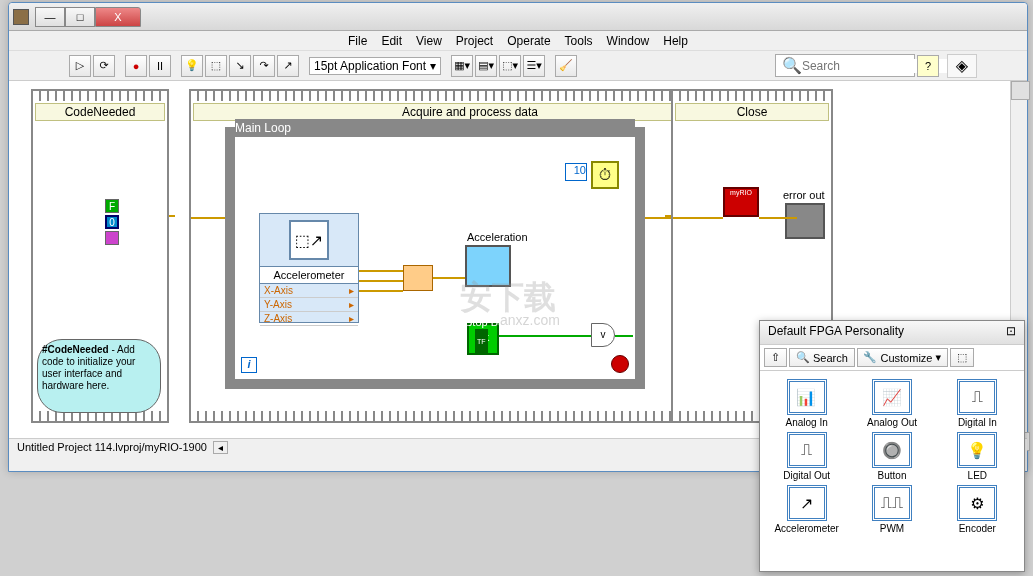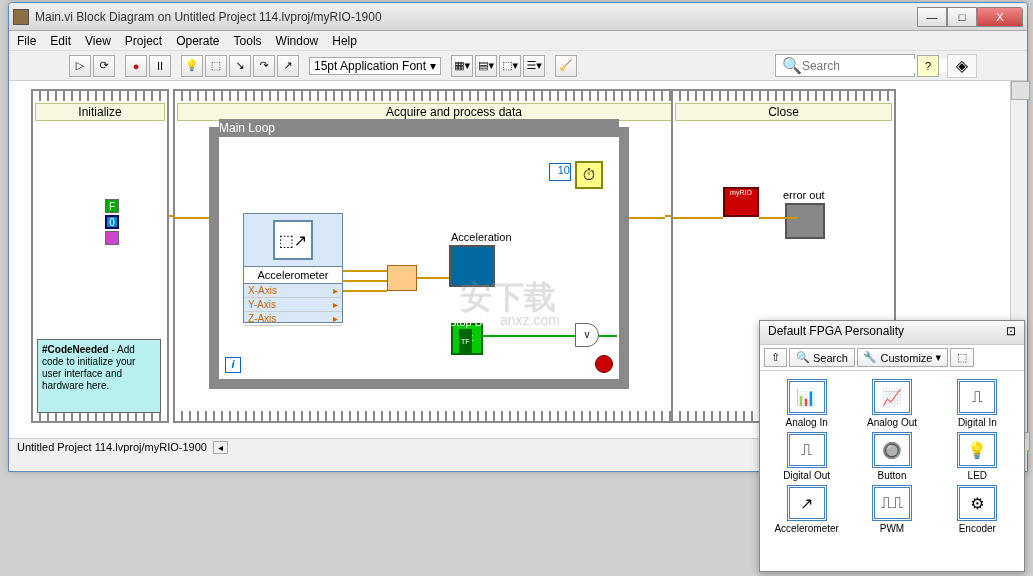--- a/index.html
+++ b/index.html
@@ -8,21 +8,21 @@
 
 .window { position: absolute; top: 2px; left: 8px; width: 1020px; height: 470px; background: #fff; border: 1px solid #5a8cc0; border-radius: 4px 4px 0 0; box-shadow: 0 0 8px rgba(0,0,0,0.2); }
 .titlebar { height: 28px; background: linear-gradient(#f0f0f0, #d8d8d8); border-bottom: 1px solid #aaa; display: flex; align-items: center; padding: 0 4px; border-radius: 4px 4px 0 0; }
 .titlebar .icon { width: 16px; height: 16px; background: #8b6f47; margin-right: 6px; border: 1px solid #555; }
 .titlebar .title { font-size: 12px; color: #333; flex: 1; }
 .winbtns { display: flex; gap: 0; }
 .winbtn { width: 30px; height: 20px; background: linear-gradient(#f8f8f8, #e0e0e0); border: 1px solid #888; display: flex; align-items: center; justify-content: center; font-size: 11px; cursor: pointer; }
 .winbtn.close { background: linear-gradient(#e88, #c44); color: #fff; border-radius: 0 3px 0 0; width: 46px; }
 
 
-.menubar { height: 20px; background: #f0f0f0; display: flex; align-items: center; padding: 0 8px; gap: 14px; font-size: 12px; border-bottom: 1px solid #ddd; }
+.menubar { height: 20px; background: #f0f0f0; display: flex; align-items: center; padding: 0 8px; gap: 14px; font-size: 12px; border-bottom: 1px solid #ddd; justify-content: center; }
 .menubar span { cursor: pointer; }
 
 
 .toolbar { height: 30px; background: #f0f0f0; border-bottom: 1px solid #ccc; display: flex; align-items: center; padding: 0 50px 0 60px; gap: 2px; }
 .tbtn { width: 22px; height: 22px; border: 1px solid #aaa; background: linear-gradient(#fff,#e8e8e8); display: flex; align-items: center; justify-content: center; font-size: 11px; cursor: pointer; }
 .tbtn.rec { color: #c00; }
 .tsep { width: 6px; }
 .fontsel { border: 1px solid #aaa; background: #fff; padding: 1px 4px; font-size: 12px; display: flex; align-items: center; gap: 4px; }
 .search { margin-left: auto; display: flex; align-items: center; border: 1px solid #aaa; background: #fff; padding: 1px 6px; width: 140px; }
 .search input { border: none; outline: none; font-size: 12px; flex: 1; }
@@ -34,42 +34,42 @@
 .scrollbar-v::before, .scrollbar-v::after { content: ""; position: absolute; left: 0; width: 17px; height: 17px; background: #e0e0e0; border: 1px solid #aaa; }
 .scrollbar-v::before { top: 0; } .scrollbar-v::after { bottom: 0; }
 
 
 .flatseq { position: absolute; top: 8px; left: 22px; width: 845px; height: 334px; }
 .seqframe { position: absolute; top: 0; height: 334px; border: 2px solid #888; background: #fff; }
 .seqframe::before, .seqframe::after { content: ""; position: absolute; left: 0; right: 0; height: 10px; background: repeating-linear-gradient(90deg, #fff 0 6px, #888 6px 8px); }
 .seqframe::before { top: 0; } .seqframe::after { bottom: 0; }
 .seqlabel { position: absolute; top: 12px; left: 2px; right: 2px; height: 18px; background: #f8f8e0; border: 1px solid #c0c080; text-align: center; font-size: 12px; line-height: 16px; }
 .frame1 { left: 0; width: 138px; }
-.frame2 { left: 142px; width: 562px; }
-.frame3 { left: 640px; width: 225px; }
+.frame2 { left: 158px; width: 562px; }
+.frame3 { left: 640px; width: 162px; }
 
 
 .mainloop { position: absolute; top: 36px; left: 34px; width: 420px; height: 262px; background: #fff; border: 10px solid #888; }
 .mainloop-label { position: absolute; top: -18px; left: 0; right: 0; height: 18px; background: #888; color: #fff; text-align: left; font-size: 12px; line-height: 18px; }
 
 
 .node { position: absolute; border: 1px solid #666; background: #fff; font-size: 10px; display: flex; align-items: center; justify-content: center; }
 .constant-f { top: 108px; left: 72px; width: 14px; height: 14px; background: #0a0; color: #fff; }
 .constant-0 { top: 124px; left: 72px; width: 14px; height: 14px; background: #08c; color: #fff; border: 2px solid #006; }
 .bundle { top: 140px; left: 72px; width: 14px; height: 14px; background: #c4c; }
 .info-note { position: absolute; top: 252px; left: -116px; width: 124px; height: 74px; background: #b8f0f0; border: 1px solid #666; padding: 4px; font-size: 10px; line-height: 12px; }
 
 
 .accel { position: absolute; top: 76px; left: 24px; width: 100px; height: 110px; background: #d8e8f8; border: 1px solid #68a; }
 .accel-icon { width: 40px; height: 40px; margin: 6px auto; background: #fff; border: 2px solid #68a; display: flex; align-items: center; justify-content: center; font-size: 16px; }
 .accel-title { text-align: center; font-size: 11px; padding: 2px; background: #fff; border-top: 1px solid #68a; border-bottom: 1px solid #68a; }
 .accel-row { font-size: 10px; padding: 1px 4px; border-bottom: 1px solid #ccc; color: #c60; display: flex; justify-content: space-between; }
 
 
-.accel-ind { position: absolute; top: 108px; left: 230px; width: 46px; height: 42px; background: #0369a1; border: 2px solid #555; }
+.accel-ind { position: absolute; top: 108px; left: 230px; width: 46px; height: 42px; background: #7dd3fc; border: 2px solid #555; }
 .accel-ind-label { position: absolute; top: -16px; left: 0; font-size: 11px; white-space: nowrap; }
 
 
 .buildarr { position: absolute; top: 128px; left: 168px; width: 30px; height: 26px; background: #fc8; border: 1px solid #a60; }
 
 
 .wait { position: absolute; top: 24px; right: 16px; width: 28px; height: 28px; background: #ff8; border: 2px double #880; display: flex; align-items: center; justify-content: center; }
 .wait-const { position: absolute; top: 26px; right: 48px; width: 22px; height: 18px; background: #fff; border: 1px solid #06c; color: #06c; font-size: 11px; text-align: right; }
 
 
@@ -105,21 +105,20 @@
 
 .watermark { position: absolute; top: 276px; left: 460px; font-size: 32px; color: rgba(150,150,150,0.3); font-weight: bold; pointer-events: none; }
 .watermark-sub { position: absolute; top: 312px; left: 500px; font-size: 14px; color: rgba(150,150,150,0.4); pointer-events: none; }
 </style>
 </head>
 <body>
 
 <div class="window">
   <div class="titlebar">
     <div class="icon"></div>
-    <div class="title">Main.vi Block Diagram on Untitled Project 114.lvproj/myRIO-1900</div>
     <div class="winbtns">
       <div class="winbtn">—</div>
       <div class="winbtn">□</div>
       <div class="winbtn close">X</div>
     </div>
   </div>
 
   <div class="menubar">
     <span>File</span>
     <span>Edit</span>
@@ -160,21 +159,21 @@
       <input placeholder="Search" style="">
     </div>
     <div class="tbtn" style="background:#ffc;">?</div>
     <div class="extra-icon">◈</div>
   </div>
 
   <div class="canvas">
     <div class="flatseq">
 
       <div class="seqframe frame1">
-        <div class="seqlabel">Initialize</div>
+        <div class="seqlabel">CodeNeeded</div>
         <div class="node constant-f">F</div>
         <div class="node constant-0">0</div>
         <div class="node bundle"></div>
       </div>
 
       <div class="seqframe frame2">
         <div class="seqlabel">Acquire and process data</div>
 
         <div class="mainloop">
           <div class="mainloop-label">Main Loop</div>
@@ -237,21 +236,21 @@
           <div class="error-label">error out</div>
         </div>
         <div class="wire" style="top:126px;left:0;width:50px"></div>
         <div class="wire" style="top:126px;left:86px;width:38px"></div>
       </div>
 
       <div class="wire" style="top:126px;left:138px;width:6px"></div>
       <div class="wire" style="top:126px;left:634px;width:6px"></div>
     </div>
 
-    <div class="info-note" style="top:258px;left:28px;">
+    <div class="info-note" style="top:258px;left:28px;border-radius:25px;">
       <b>#CodeNeeded</b><span> - Add code to initialize your user interface and hardware here.</span>
     </div>
   </div>
 
   <div class="scrollbar-v"></div>
 
   <div class="statusbar">
     <span>Untitled Project 114.lvproj/myRIO-1900</span>
     <span style="margin-left:6px;border:1px solid #aaa;padding:0 4px;font-size:10px">◂</span>
   </div>

